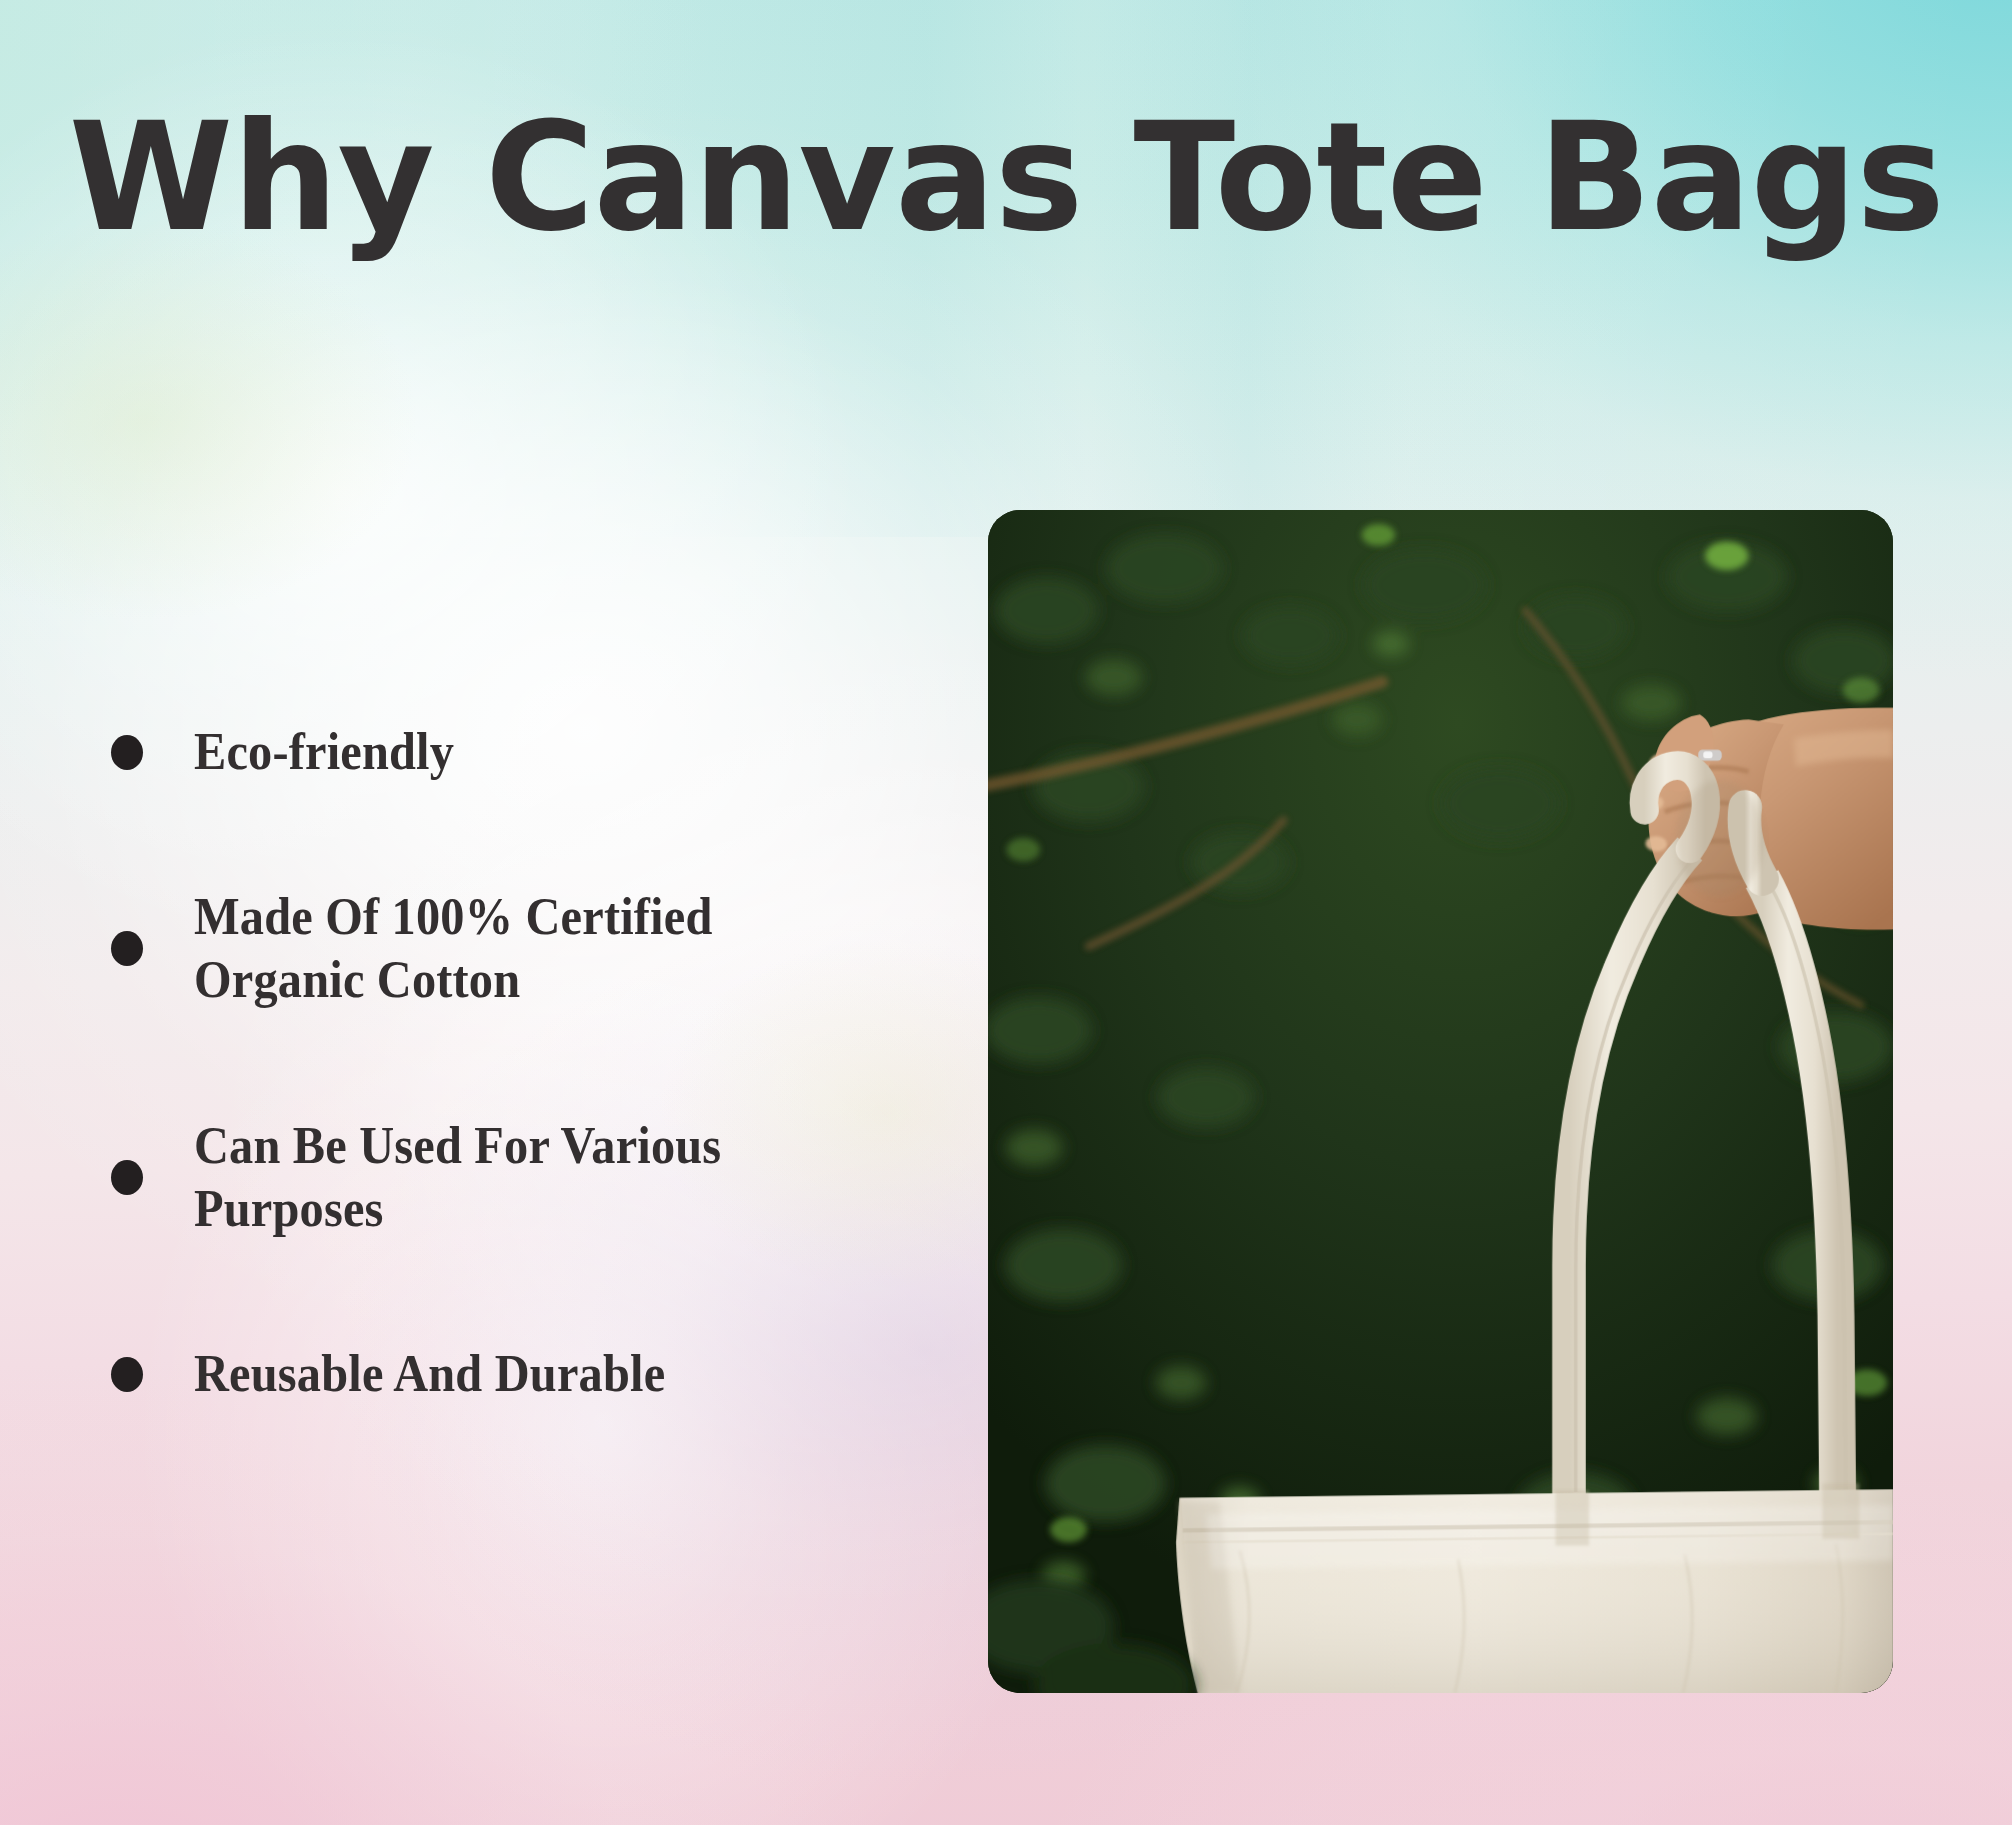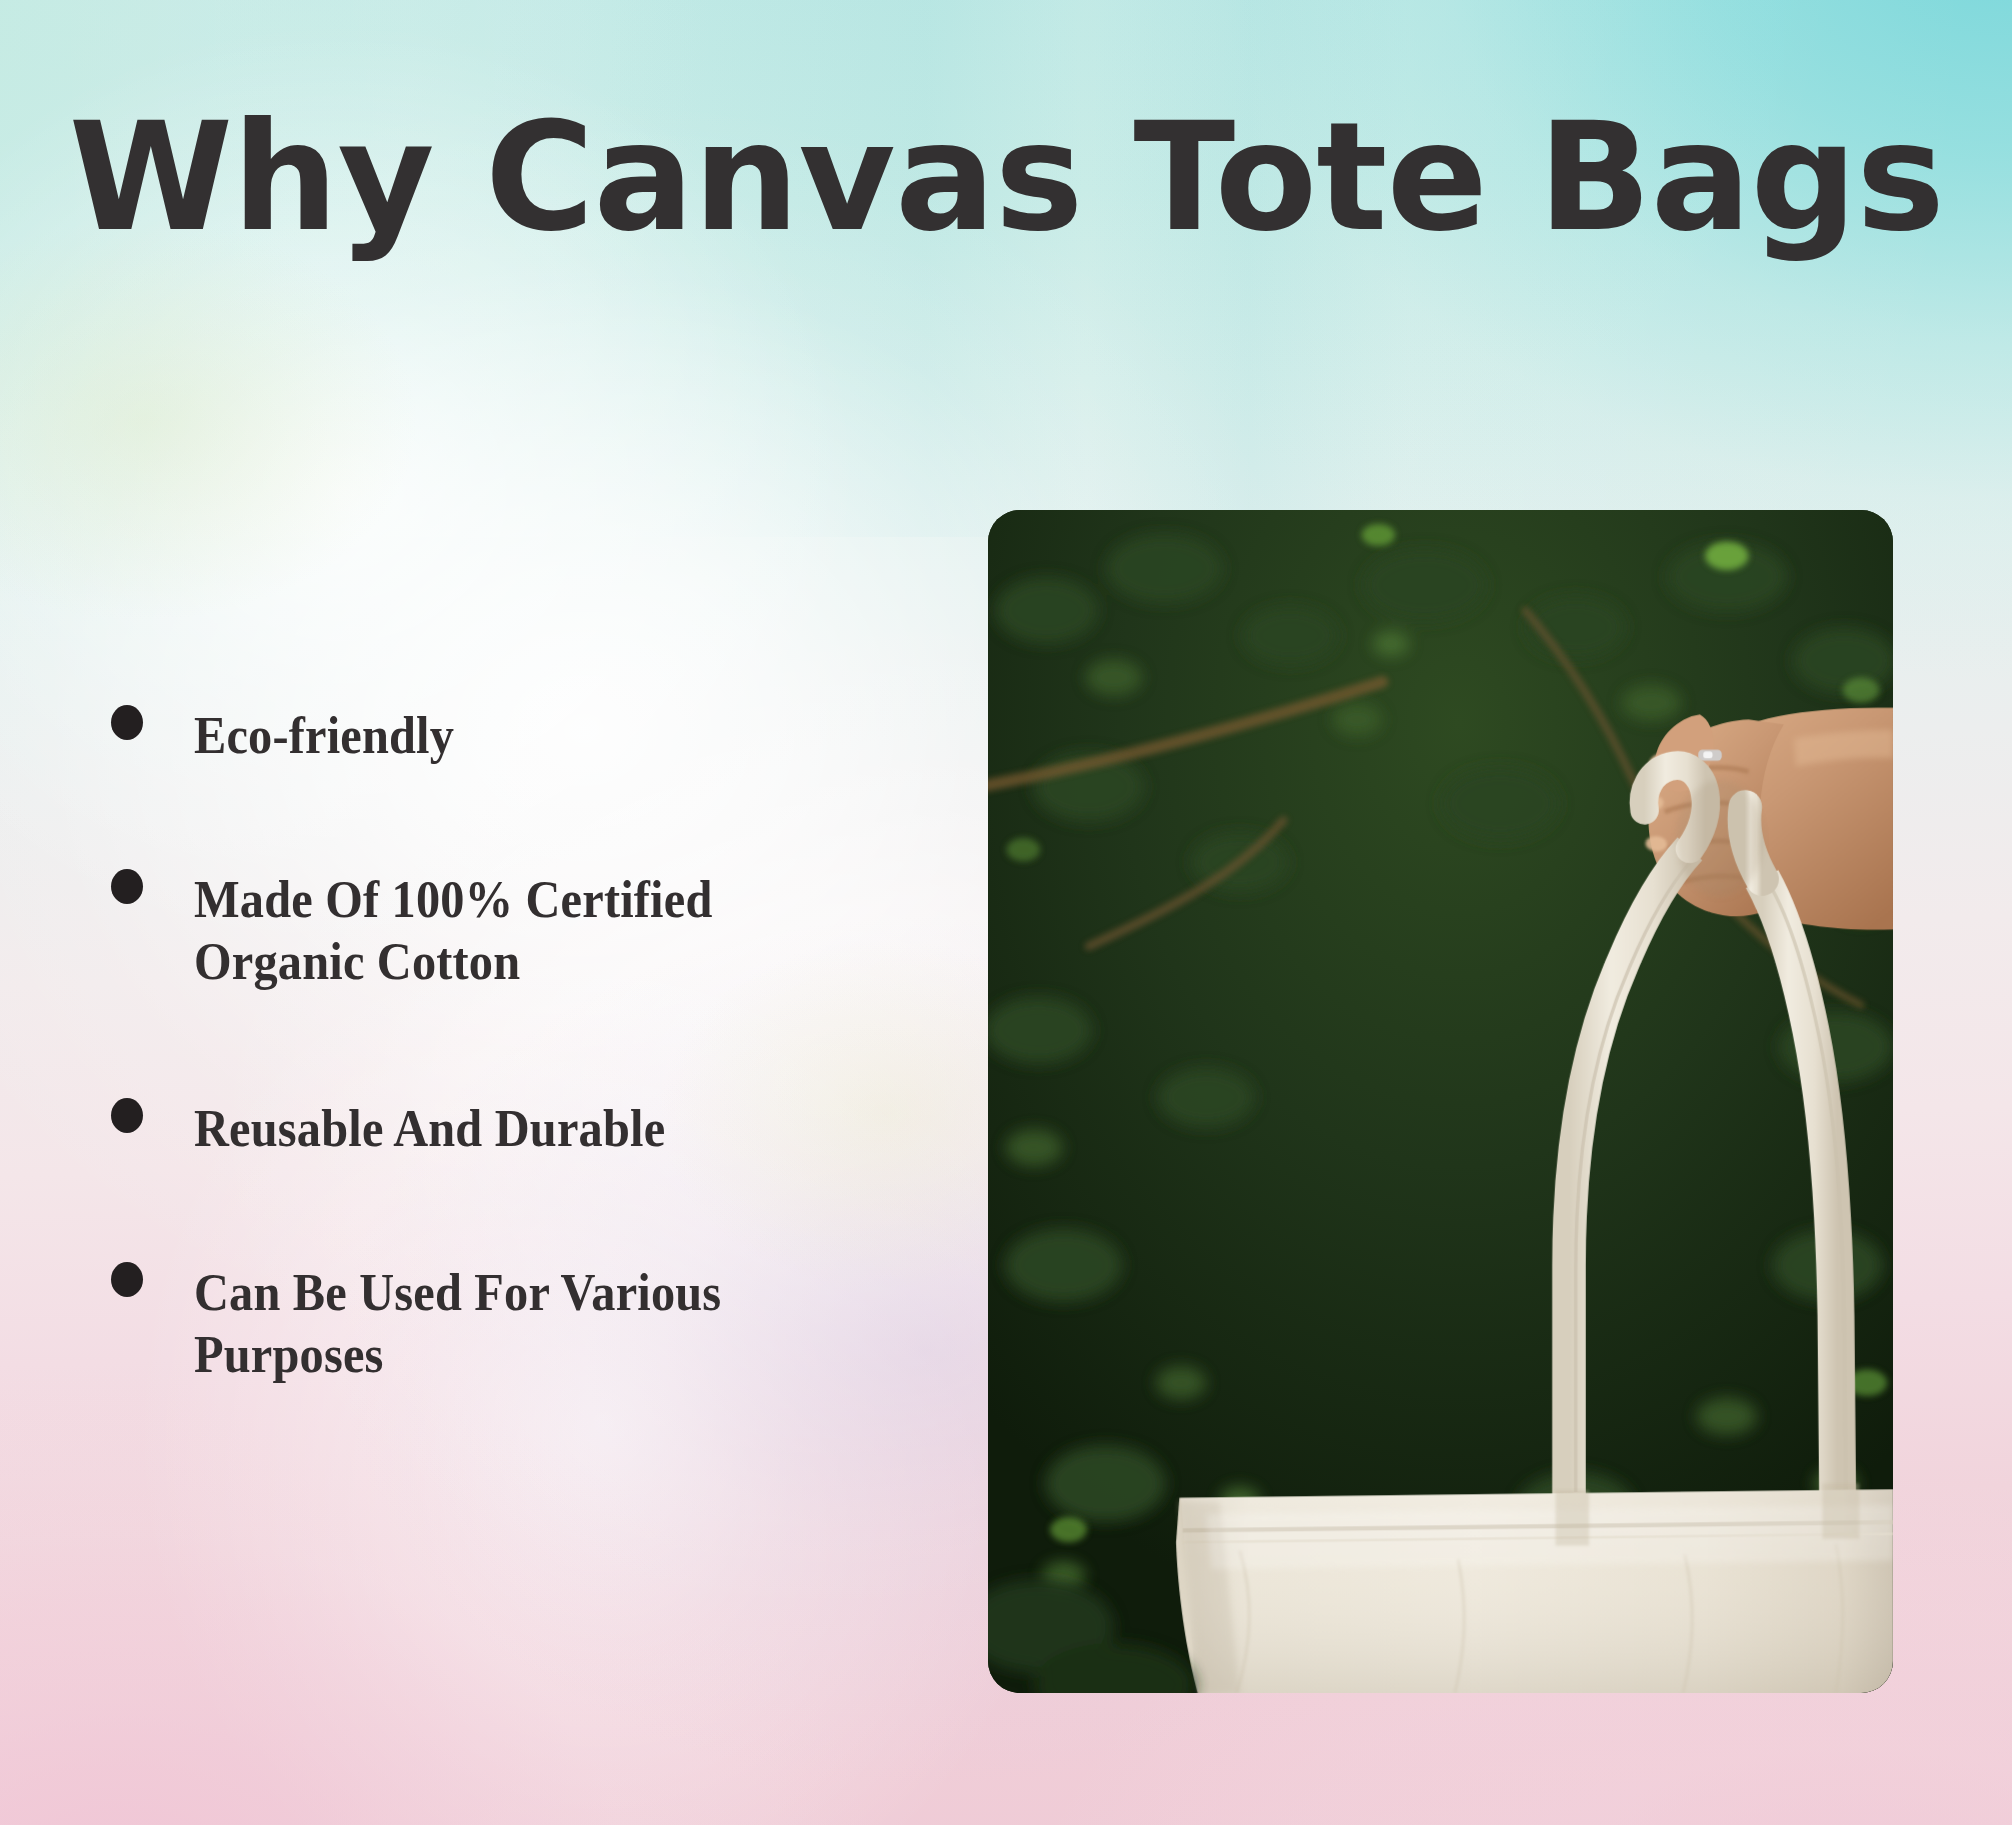--- a/index.html
+++ b/index.html
@@ -163,20 +163,21 @@
 
   
   .bullets {
     position:absolute;
     left:111px;
     top:705px;
     width:847px;
   }
   .bullet-row {
     display:flex;
+    align-items:center;
     margin-bottom:70px;
   }
   .bullet-row:last-child { margin-bottom:0; }
 
   .bullet-dot {
     flex:0 0 auto;
     width:32px; height:35px;
     border-radius:50%;
     background:#231f20;
     margin-right:51px;
@@ -232,28 +233,28 @@
     <div class="bullet-row row-h1">
       <span class="bullet-dot"></span>
       <span class="bullet-text">Eco-friendly</span>
     </div>
 
     <div class="bullet-row row-h2">
       <span class="bullet-dot"></span>
       <span class="bullet-text" style="max-width:671px;">Made Of 100% Certified Organic Cotton</span>
     </div>
 
+    <div class="bullet-row row-h2">
+      <span class="bullet-dot"></span>
+      <span class="bullet-text" style="max-width:705px;">Can Be Used For Various Purposes</span>
+    </div>
+
     <div class="bullet-row row-h1">
       <span class="bullet-dot"></span>
       <span class="bullet-text">Reusable And Durable</span>
-    </div>
-
-    <div class="bullet-row row-h2">
-      <span class="bullet-dot"></span>
-      <span class="bullet-text" style="max-width:705px;">Can Be Used For Various Purposes</span>
     </div>
 
   </div>
 
   <div class="photo">
     <svg viewBox="0 0 1078 1410" preserveAspectRatio="xMidYMid slice">
       <defs>
         <radialGradient id="leafLight" cx="52%" cy="18%" r="78%">
           <stop offset="0%" stop-color="#2e4a21"></stop>
           <stop offset="48%" stop-color="#20351a"></stop>

